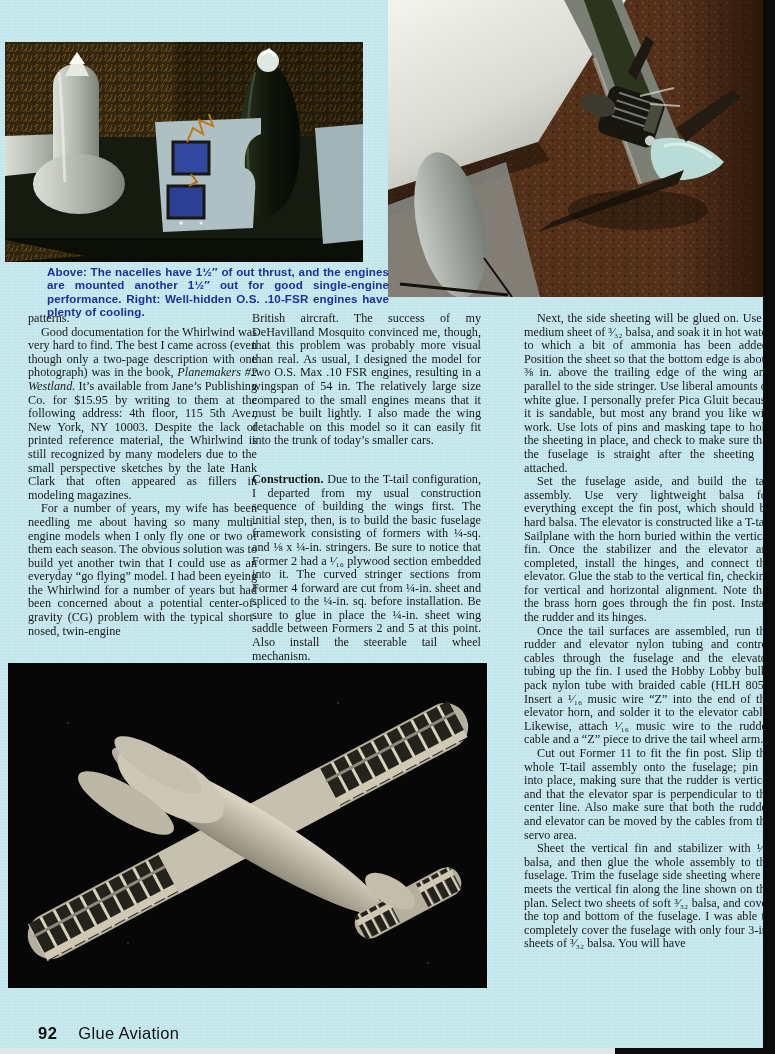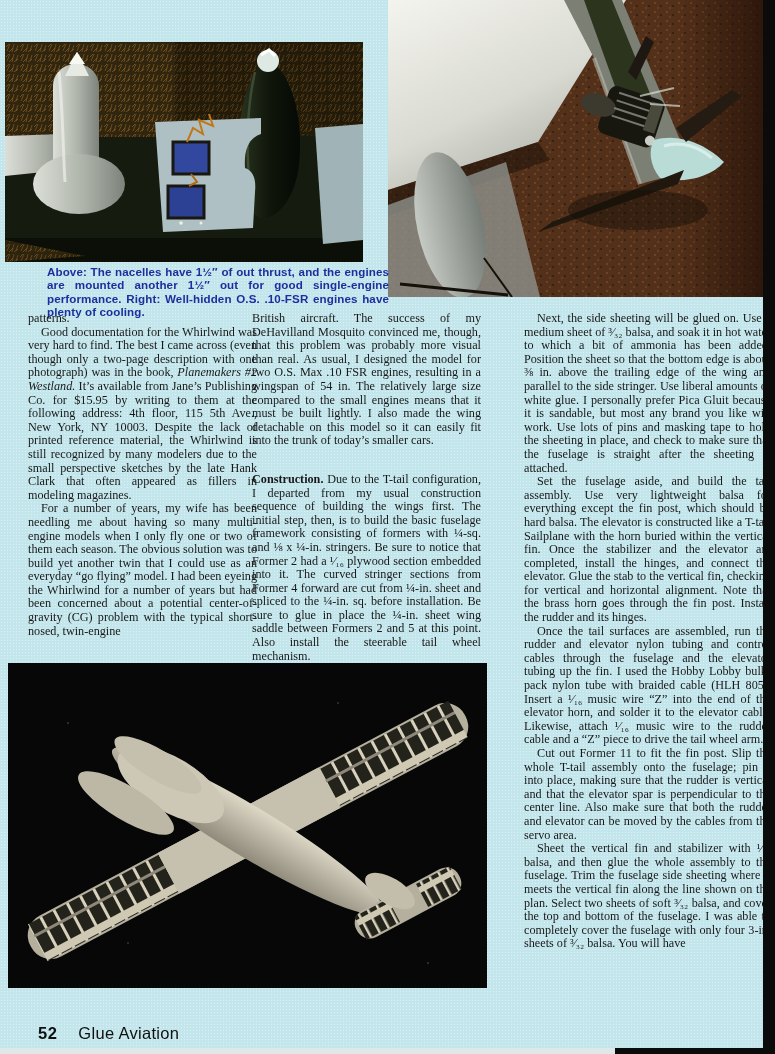--- a/index.html
+++ b/index.html
@@ -232,20 +232,20 @@
         <rect x="416" y="227" width="38" height="26" fill="url(#ribsS)"></rect>
       </g>
       <g transform="rotate(31 382 228)">
           <ellipse cx="382" cy="228" rx="28" ry="13" fill="#c3beac"></ellipse>
         </g>
     </svg>
   </div>
 
 
   <div class="footer">
-    <span class="pgnum">52</span>
+    <span class="pgnum">92</span>
     <span class="mag">Glue Aviation</span>
   </div>
 
   <div class="edge-right"></div>
   <div class="edge-bottom-light"></div>
   <div class="edge-bottom-dark"></div>
 </div>
 
 </body></html>

